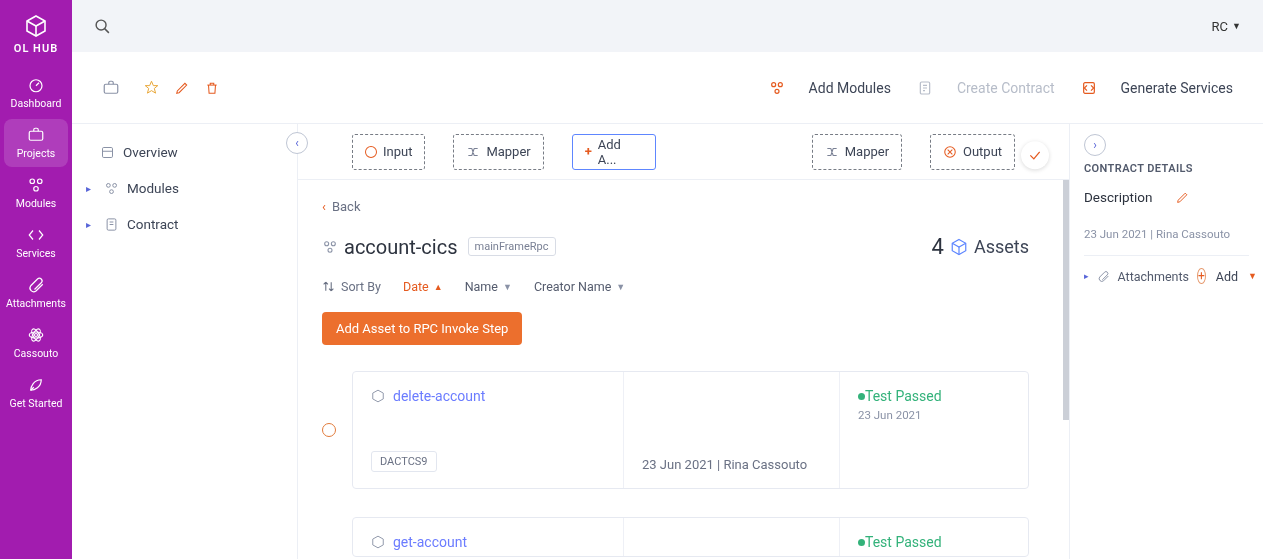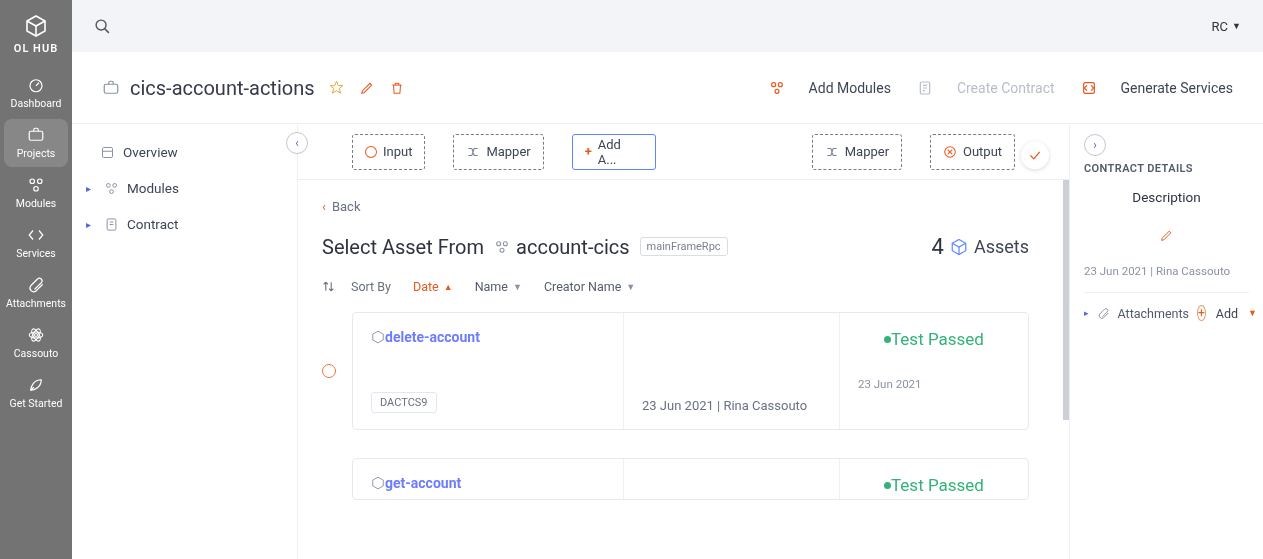--- a/index.html
+++ b/index.html
@@ -1,20 +1,20 @@
 <!DOCTYPE html>
 <html><head>
 <meta charset="utf-8">
 <style>
   * { box-sizing: border-box; margin: 0; padding: 0; font-family: -apple-system, BlinkMacSystemFont, "Segoe UI", Roboto, sans-serif; }
   html, body { height: 100%; width: 100%; overflow: hidden; }
   body { display: flex; background: #f7f8fa; }
 
   
-  .sidebar { width: 72px; background: #737373; display: flex; flex-direction: column; align-items: center; color: #fff; font-size: 10.5px; flex-shrink: 0; }
+  .sidebar { width: 72px; background: #a21caf; display: flex; flex-direction: column; align-items: center; color: #fff; font-size: 10.5px; flex-shrink: 0; }
   .sidebar .logo { margin-top: 14px; margin-bottom: 4px; }
   .sidebar .logo svg { width: 24px; height: 24px; }
   .sidebar .logo-text { font-weight: 600; font-size: 11px; letter-spacing: 1px; margin-bottom: 14px; }
   .sidebar-item { display: flex; flex-direction: column; align-items: center; padding: 7px 0; width: 64px; cursor: pointer; border-radius: 8px; margin-bottom: 2px; }
   .sidebar-item.active { background: rgba(255,255,255,0.15); }
   .sidebar-item .icon { margin-bottom: 3px; }
   .sidebar-item .lbl { font-size: 10.5px; }
 
   
   .main-col { flex: 1; display: flex; flex-direction: column; min-width: 0; }
@@ -66,46 +66,46 @@
   .asset-head .sa-label { font-size: 20px; color: #2d333f; margin-right: 10px; }
   .asset-head .ac-icon { color: #8a92a6; margin-right: 6px; }
   .asset-head .ac-name { font-size: 20px; color: #2d333f; }
   .asset-head .tag { margin-left: 10px; font-size: 11px; color: #7a8195; border: 1px solid #d8dce5; border-radius: 3px; padding: 2px 6px; }
   .asset-head .spacer { flex:1; }
   .asset-head .count { font-size: 22px; color: #2d333f; margin-right: 6px; }
   .asset-head .assets-chip { display: inline-flex; align-items: center; gap: 6px; font-size: 18px; color: #3d4556; }
   .asset-head .assets-chip .cub { color: #5e86ff; }
 
   .sort-row { display: flex; align-items: center; gap: 22px; font-size: 12.5px; color: #555c6e; margin-bottom: 18px; }
-  .sort-row .sort-by { color: #6a7184; display: inline-flex; align-items: center; gap: 16px;}
+  .sort-row .sort-by { color: #6a7184; display: inline-flex; align-items: center; gap: 6px;}
   .sort-opt { display: inline-flex; align-items: center; gap: 5px; cursor: pointer; }
   .sort-opt.active { color: #e55b20; }
   .caret { font-size: 9px; color: #8a92a6; }
   .sort-opt.active .caret { color: #e55b20; }
 
   .add-asset-btn { background: #ec6f2d; color: #fff; border: none; border-radius: 4px; padding: 9px 14px; font-size: 13px; cursor: pointer; margin-bottom: 26px; }
 
   .asset-row-wrap { display: flex; align-items: center; gap: 16px; margin-bottom: 28px; }
   .radio { width: 14px; height: 14px; border: 1.5px solid #e07a3a; border-radius: 50%; cursor: pointer; flex-shrink: 0; }
   .asset-card { flex: 1; border: 1px solid #e6e9f1; border-radius: 4px; display: grid; grid-template-columns: 1fr 0.8fr 0.7fr; min-height: 118px; }
   .asset-card .col { padding: 16px 18px; display: flex; flex-direction: column; }
   .asset-card .col + .col { border-left: 1px solid #eef0f6; }
-  .asset-card .name-row { display: inline-flex; align-items: center; color: #6b7cff; font-size: 14px; font-weight: bold; }
+  .asset-card .name-row { display: inline-flex; align-items: center; gap: 8px; color: #6b7cff; font-size: 14px; }
   .asset-card .name-row .nic { color: #8a92a6; }
   .asset-card .chip { margin-top: auto; align-self: flex-start; border: 1px solid #e2e6ef; border-radius: 3px; padding: 3px 8px; font-size: 11px; color: #6a7184; }
   .asset-card .date-creator { margin-top: auto; font-size: 13px; color: #6a7184; }
-  .asset-card .test-row { display: inline-flex; align-items: center; font-size: 17px; color: #33b27a; justify-content: center; }
+  .asset-card .test-row { display: inline-flex; align-items: center; font-size: 14px; color: #33b27a; }
   .asset-card .test-row .dot { width: 7px; height: 7px; background: #33b27a; border-radius: 50%; }
-  .asset-card .tdate { margin-top: 28px; font-size: 11.5px; color: #8a92a6; }
+  .asset-card .tdate { margin-top: 4px; font-size: 11.5px; color: #8a92a6; }
 
   
   .right-pane { width: 194px; border-left: 1px solid #eceff5; padding: 10px 14px 0 14px; flex-shrink: 0; position: relative; }
   .right-pane .expand-btn { width: 22px; height: 22px; border-radius: 50%; border: 1.5px solid #bfc6d4; background: #fff; display: flex; align-items: center; justify-content: center; color: #5865d8; cursor: pointer; font-size: 12px; margin-bottom: 6px; }
   .right-pane .sect-title { font-size: 11px; letter-spacing: 0.4px; color: #525a6c; font-weight: 600; margin-bottom: 14px; }
-  .right-pane .desc-row { display: flex; align-items: center; gap: 24px; font-size: 13.5px; color: #2d333f; margin-bottom: 22px; flex-direction: column; }
+  .right-pane .desc-row { display: flex; align-items: center; gap: 24px; font-size: 13.5px; color: #2d333f; margin-bottom: 22px; }
   .right-pane .desc-row .pen { color: #e55b20; cursor: pointer; }
   .right-pane .meta { font-size: 11.5px; color: #8a92a6; padding-bottom: 14px; border-bottom: 1px solid #eceff5; margin-bottom: 12px; }
   .right-pane .attach-row { display: flex; align-items: center; gap: 8px; font-size: 12.5px; color: #525a6c; }
   .right-pane .attach-row .tri { color: #5865d8; font-size: 9px; cursor: pointer; }
   .right-pane .attach-row .clip { color: #8a92a6; }
   .right-pane .attach-row .add-circ { width: 16px; height: 16px; border-radius: 50%; border: 1.5px solid #e69a6e; color: #e55b20; display: inline-flex; align-items: center; justify-content: center; font-size: 12px; line-height: 1; cursor: pointer; margin-left: auto; }
   .right-pane .attach-row .add-lbl { color: #3d4556; margin-left: 2px; }
   .right-pane .attach-row .acaret { color: #e55b20; font-size: 9px; margin-left: 2px; cursor: pointer;}
 
   .scroll-hint { position:absolute; right:0; top:0; bottom:0; width:6px; background:#a9afbc; opacity:0.6; }
@@ -208,21 +208,20 @@
     </div>
   </div>
 
   <div class="header-row">
     <span class="proj-icon">
       <svg width="18" height="18" viewBox="0 0 24 24" fill="none" stroke="currentColor" stroke-width="1.6">
           <rect x="3" y="7" width="18" height="12" rx="2"></rect>
           <path d="M9 7 V5 a2 2 0 0 1 2-2 h2 a2 2 0 0 1 2 2 V7"></path>
         </svg>
     </span>
-    <span class="proj-title">cics-account-actions</span>
     <span class="title-actions">
       <span style="color:#e9a83a;cursor:pointer;">
         <svg width="15" height="15" viewBox="0 0 24 24" fill="none" stroke="currentColor" stroke-width="1.6">
             <path d="M12 2 L15 9 L22 9 L16.5 13.5 L18.5 21 L12 17 L5.5 21 L7.5 13.5 L2 9 L9 9 Z"></path>
           </svg>
       </span>
       <span style="color:#e55b20;cursor:pointer;">
         <svg width="14" height="14" viewBox="0 0 24 24" fill="none" stroke="currentColor" stroke-width="1.8">
             <path d="M3 21 L7 20 L20 7 L17 4 L4 17 Z"></path>
           </svg>
@@ -343,21 +342,20 @@
 
       <div class="content-area">
         <div class="scroll-hint" style="height:240px;top:0;"></div>
 
         <div class="back-link">
           <span style="color:#e55b20;">‹</span>
           <span>Back</span>
         </div>
 
         <div class="asset-head">
-          <span class="sa-label">Select Asset From</span>
           <span class="ac-icon">
               <svg width="16" height="16" viewBox="0 0 24 24" fill="none" stroke="currentColor" stroke-width="1.6">
                 <circle cx="7" cy="7" r="3"></circle>
                 <circle cx="17" cy="7" r="3"></circle>
                 <circle cx="12" cy="17" r="3"></circle>
               </svg>
             </span>
           <span class="ac-name">account-cics</span>
           <span class="tag">mainFrameRpc</span>
           <div class="spacer"></div>
@@ -388,20 +386,21 @@
           <span class="sort-opt">
             <span>Name</span>
               <span class="caret">▼</span>
           </span>
           <span class="sort-opt">
             <span>Creator Name</span>
               <span class="caret">▼</span>
           </span>
         </div>
 
+        <button class="add-asset-btn">Add Asset to RPC Invoke Step</button>
 
         
         <div class="asset-row-wrap">
           <div class="radio"></div>
           <div class="asset-card">
             <div class="col">
               <div class="name-row">
                 <span class="nic">
                     <svg width="14" height="14" viewBox="0 0 24 24" fill="none" stroke="currentColor" stroke-width="1.6">
                       <path d="M12 2 L21 7 L21 17 L12 22 L3 17 L3 7 Z"></path>

